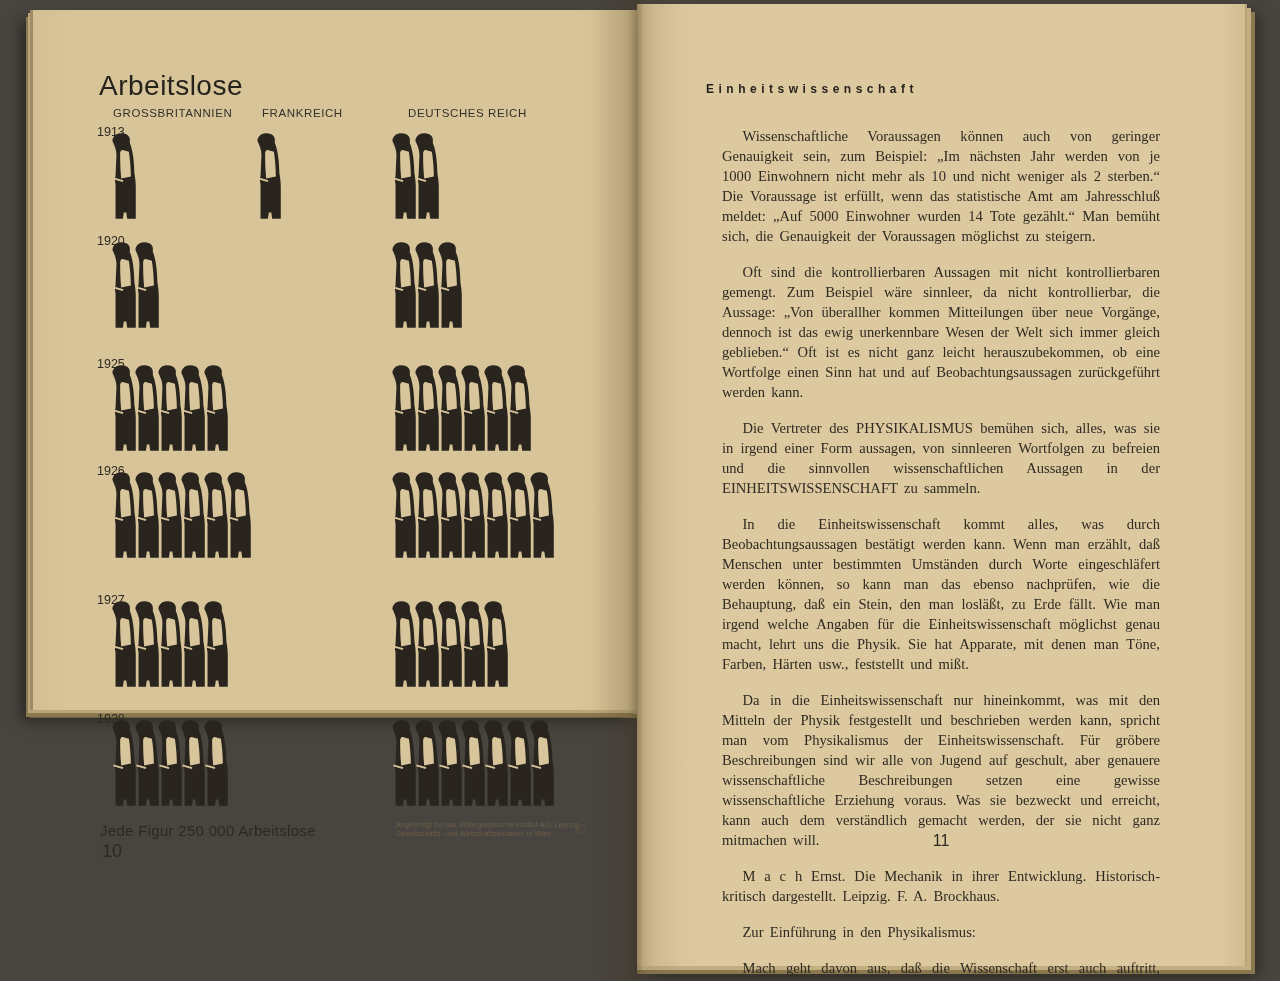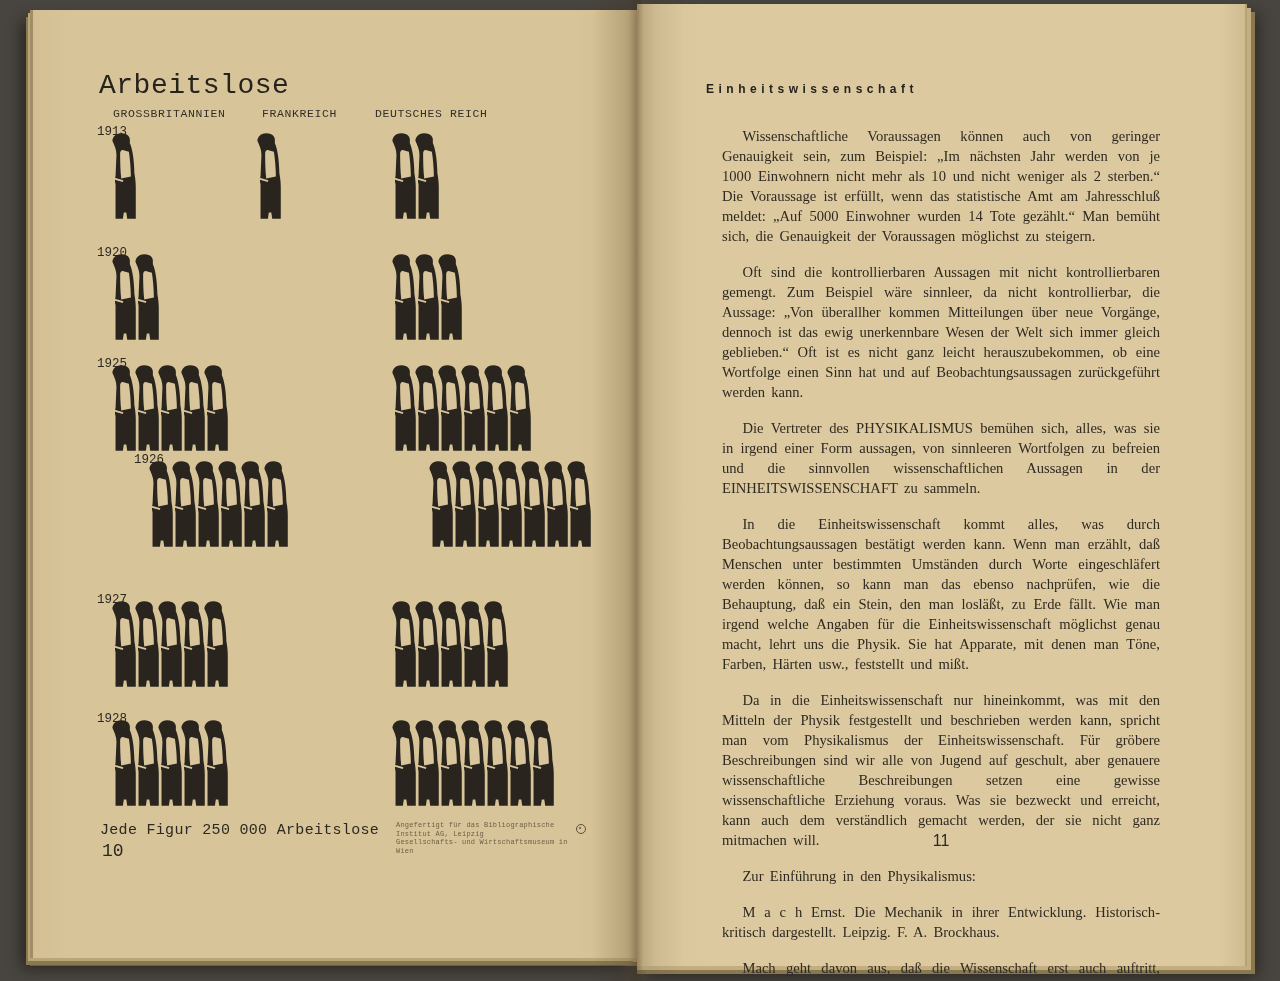--- a/index.html
+++ b/index.html
@@ -3,25 +3,24 @@
 <meta charset="utf-8">
 <style>
   html,body{margin:0;padding:0;}
   body{
     width:1280px;height:981px;overflow:hidden;position:relative;
     background:#48443f;
     font-family:"Liberation Sans",sans-serif;
   }
   .page{position:absolute;box-sizing:border-box;}
   .page-left{
-    left:30px;top:10px;width:607px;height:948px;
+    left:30px;top:10px;width:607px;height:700px;
     background:linear-gradient(to right,#d3bf93 0%,#d8c499 6%,#d8c499 90%,#d2bd90 98%,#c4af82 100%);
     border-left:3px solid #a08c66;
     box-shadow:-2px 3px 0 #b9a678,-4px 7px 0 #8a784f, -8px 10px 14px rgba(0,0,0,.45), 0 4px 0 #c9b68a, 0 8px 0 #93814f;
-    font-family:Liberation Mono, monospace;
   }
   .page-right{
     left:637px;top:4px;width:610px;height:962px;
     background:linear-gradient(to right,#c6b185 0%,#d9c59b 3%,#ddc99f 12%,#ddc9a0 96%,#d0bc91 100%);
     border-right:2px solid #b7a274;
     box-shadow:4px 4px 0 #c2ae81,8px 8px 0 #8a784f, 10px 10px 16px rgba(0,0,0,.45), 0 4px 0 #c9b68a, 0 8px 0 #93814f;
   }
   .gutter-shadow{
     position:absolute;left:592px;top:0;width:92px;height:981px;z-index:5;pointer-events:none;
     background:linear-gradient(to right,rgba(60,44,20,0) 0%,rgba(60,44,20,.18) 40%,rgba(60,44,20,.34) 49%,rgba(60,44,20,.10) 56%,rgba(60,44,20,0) 100%);
@@ -29,21 +28,21 @@
   
   .chart-title{
     position:absolute;left:66px;top:60px;margin:0;
     font-size:28px;font-weight:400;letter-spacing:.5px;color:#26231d;
   }
   .col-header{
     position:absolute;top:97px;font-size:11.5px;letter-spacing:.6px;color:#33302a;white-space:nowrap;
   }
   .col-header.c0{left:80px;}
   .col-header.c1{left:229px;}
-  .col-header.c2{left:342px;text-align:center;}
+  .col-header.c2{left:375px;text-align:center;}
   .chart-rows{position:absolute;left:0;top:0;width:100%;height:100%;}
   .chart-row{position:absolute;left:0;width:100%;height:102px;}
   .year{position:absolute;left:64px;top:2px;font-size:12.5px;color:#2c2922;}
   .fig-group{position:absolute;top:6px;height:94px;display:flex;align-items:flex-end;}
   .fig-group.c0{left:78px;}
   .fig-group.c1{left:223px;}
   .fig-group.c2{left:358px;}
   .figure{width:26px;height:92px;margin-right:-3px;display:block;}
   .chart-caption{
     position:absolute;left:67px;top:812px;font-size:15px;color:#2c2922;letter-spacing:.3px;
@@ -114,21 +113,21 @@
           </div>
           <div class="fig-group c2">
             <svg class="figure" viewBox="0 0 28 100">
               <use href="#isotype-man"></use>
             </svg>
             <svg class="figure" viewBox="0 0 28 100">
               <use href="#isotype-man"></use>
             </svg>
           </div>
         </div>
-        <div class="chart-row" style="top: 234px; padding-left: 28px;">
+        <div class="chart-row" style="top: 222px; padding-left: 28px;">
           <span class="year">1920</span>
           <div class="fig-group c0">
             <svg class="figure" viewBox="0 0 28 100">
               <use href="#isotype-man"></use>
             </svg>
             <svg class="figure" viewBox="0 0 28 100">
               <use href="#isotype-man"></use>
             </svg>
           </div>
           <div class="fig-group c1"></div>
@@ -178,21 +177,21 @@
               <use href="#isotype-man"></use>
             </svg>
             <svg class="figure" viewBox="0 0 28 100">
               <use href="#isotype-man"></use>
             </svg>
             <svg class="figure" viewBox="0 0 28 100">
               <use href="#isotype-man"></use>
             </svg>
           </div>
         </div>
-        <div class="chart-row" style="top: 441px; margin-left: 37px;">
+        <div class="chart-row" style="top: 452px;">
           <span class="year">1926</span>
           <div class="fig-group c0">
             <svg class="figure" viewBox="0 0 28 100">
               <use href="#isotype-man"></use>
             </svg>
             <svg class="figure" viewBox="0 0 28 100">
               <use href="#isotype-man"></use>
             </svg>
             <svg class="figure" viewBox="0 0 28 100">
               <use href="#isotype-man"></use>
@@ -327,21 +326,21 @@
   </div>
 
   <div class="page page-right">
     <h2 class="essay-heading">Einheitswissenschaft</h2>
     <div class="essay">
       <p>Wissenschaftliche Voraussagen können auch von geringer Genauigkeit sein, zum Beispiel: „Im nächsten Jahr werden von je 1000 Einwohnern nicht mehr als 10 und nicht weniger als 2 sterben.“ Die Voraussage ist erfüllt, wenn das statistische Amt am Jahresschluß meldet: „Auf 5000 Einwohner wurden 14 Tote gezählt.“ Man bemüht sich, die Genauigkeit der Voraussagen möglichst zu steigern.</p>
       <p>Oft sind die kontrollierbaren Aussagen mit nicht kontrollierbaren gemengt. Zum Beispiel wäre sinnleer, da nicht kontrollierbar, die Aussage: „Von überallher kommen Mitteilungen über neue Vorgänge, dennoch ist das ewig unerkennbare Wesen der Welt sich immer gleich geblieben.“ Oft ist es nicht ganz leicht herauszubekommen, ob eine Wortfolge einen Sinn hat und auf Beobachtungsaussagen zurückgeführt werden kann.</p>
       <p>Die Vertreter des PHYSIKALISMUS bemühen sich, alles, was sie in irgend einer Form aussagen, von sinnleeren Wortfolgen zu befreien und die sinnvollen wissenschaftlichen Aussagen in der EINHEITSWISSENSCHAFT zu sammeln.</p>
       <p>In die Einheitswissenschaft kommt alles, was durch Beobachtungsaussagen bestätigt werden kann. Wenn man erzählt, daß Menschen unter bestimmten Umständen durch Worte eingeschläfert werden können, so kann man das ebenso nachprüfen, wie die Behauptung, daß ein Stein, den man losläßt, zu Erde fällt. Wie man irgend welche Angaben für die Einheitswissenschaft möglichst genau macht, lehrt uns die Physik. Sie hat Apparate, mit denen man Töne, Farben, Härten usw., feststellt und mißt.</p>
       <p>Da in die Einheitswissenschaft nur hineinkommt, was mit den Mitteln der Physik festgestellt und beschrieben werden kann, spricht man vom Physikalismus der Einheitswissenschaft. Für gröbere Beschreibungen sind wir alle von Jugend auf geschult, aber genauere wissenschaftliche Beschreibungen setzen eine gewisse wissenschaftliche Erziehung voraus. Was sie bezweckt und erreicht, kann auch dem verständlich gemacht werden, der sie nicht ganz mitmachen will.</p>
+      <p>M a c h Ernst. Die Mechanik in ihrer Entwicklung. Historisch-kritisch dargestellt. Leipzig. F. A. Brockhaus.</p>
       <p>Zur Einführung in den Physikalismus:</p>
-      <p>M a c h Ernst. Die Mechanik in ihrer Entwicklung. Historisch-kritisch dargestellt. Leipzig. F. A. Brockhaus.</p>
       <p>Mach geht davon aus, daß die Wissenschaft erst auch auftritt, wenn eine besondere Klasse von Menschen dauernd mit der Pflege bestimm-</p>
     </div>
     <div class="page-num-right">11</div>
   </div>
 
   <div class="gutter-shadow"></div>
 </div>
 
 </body></html>

